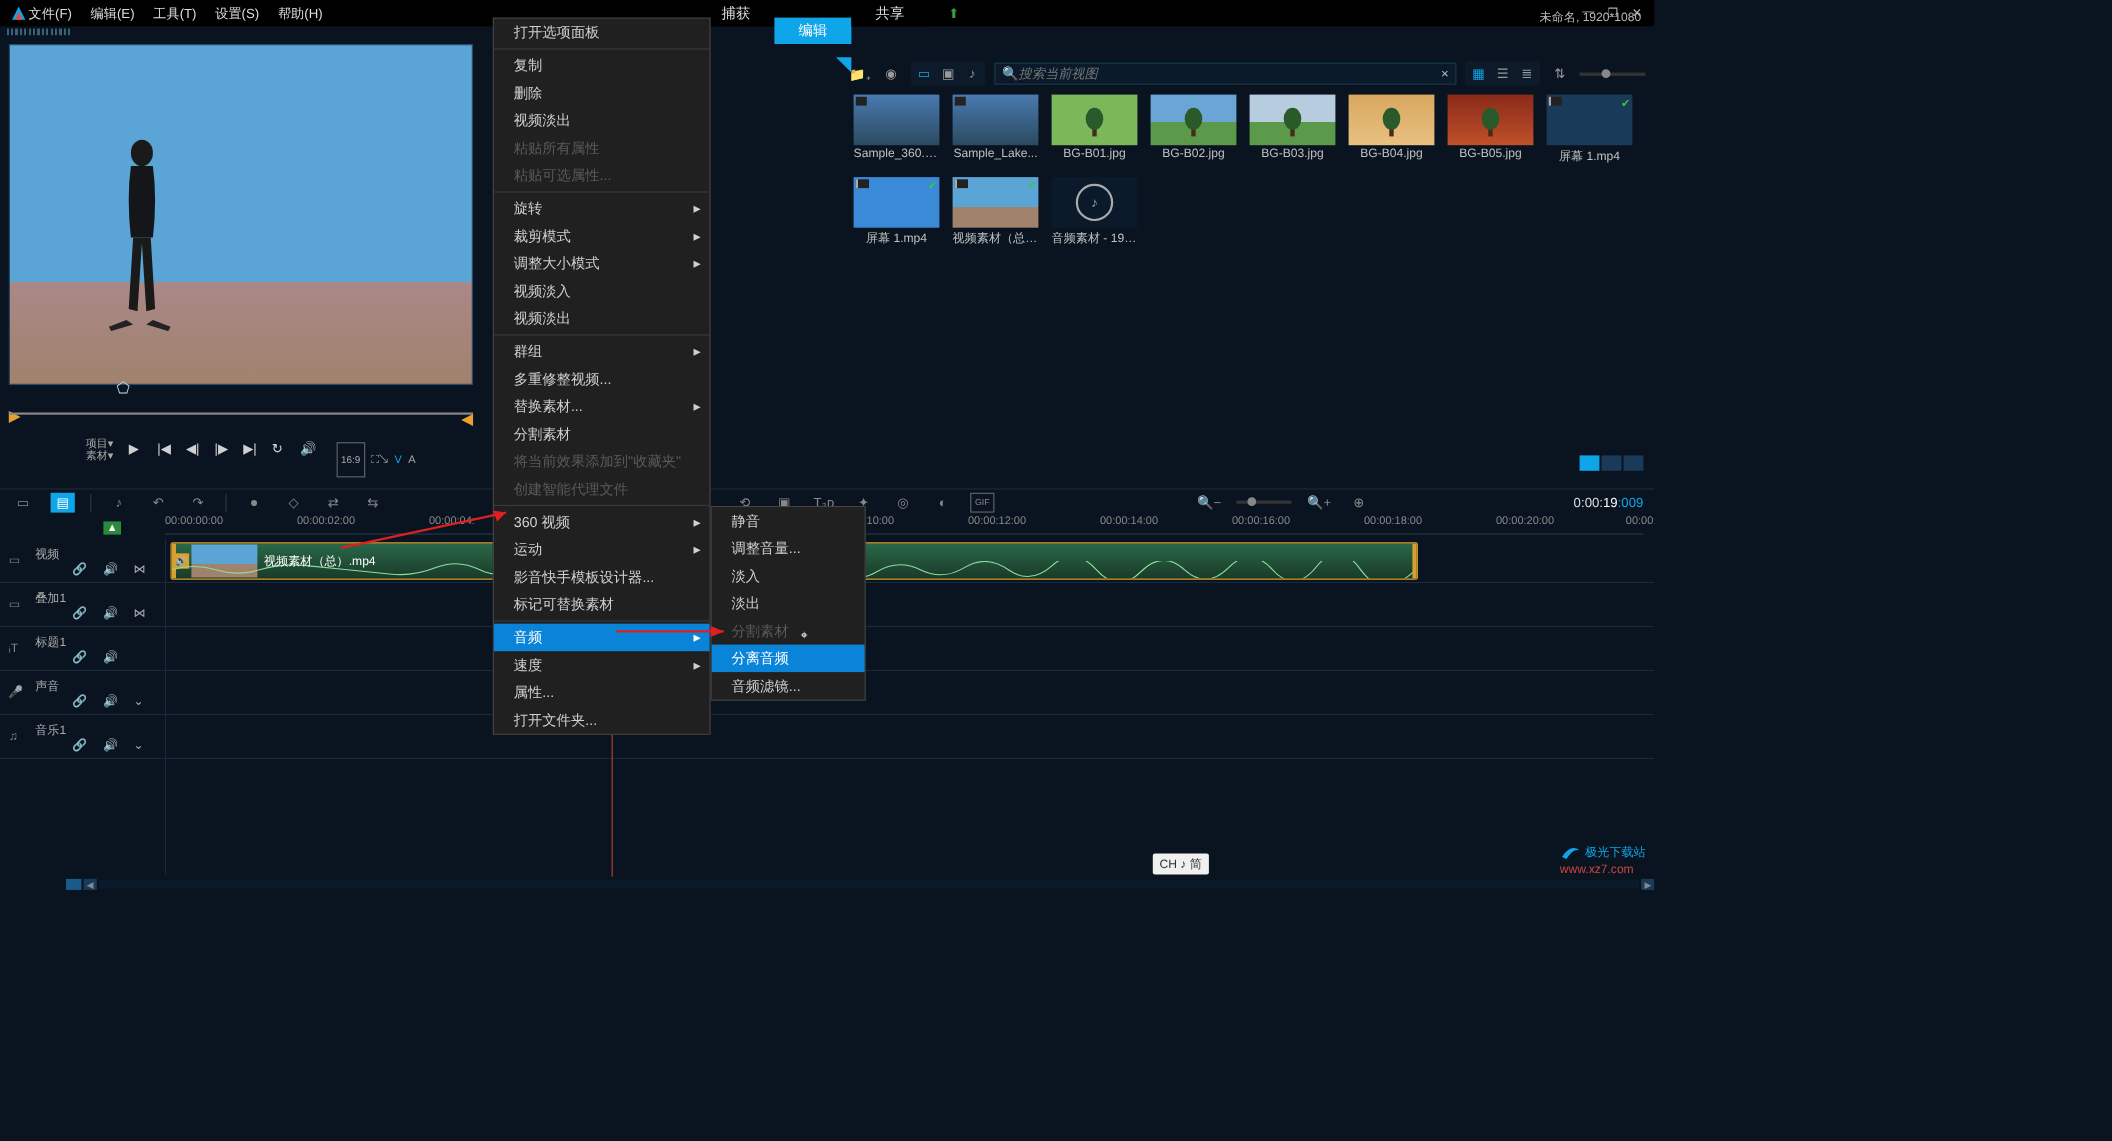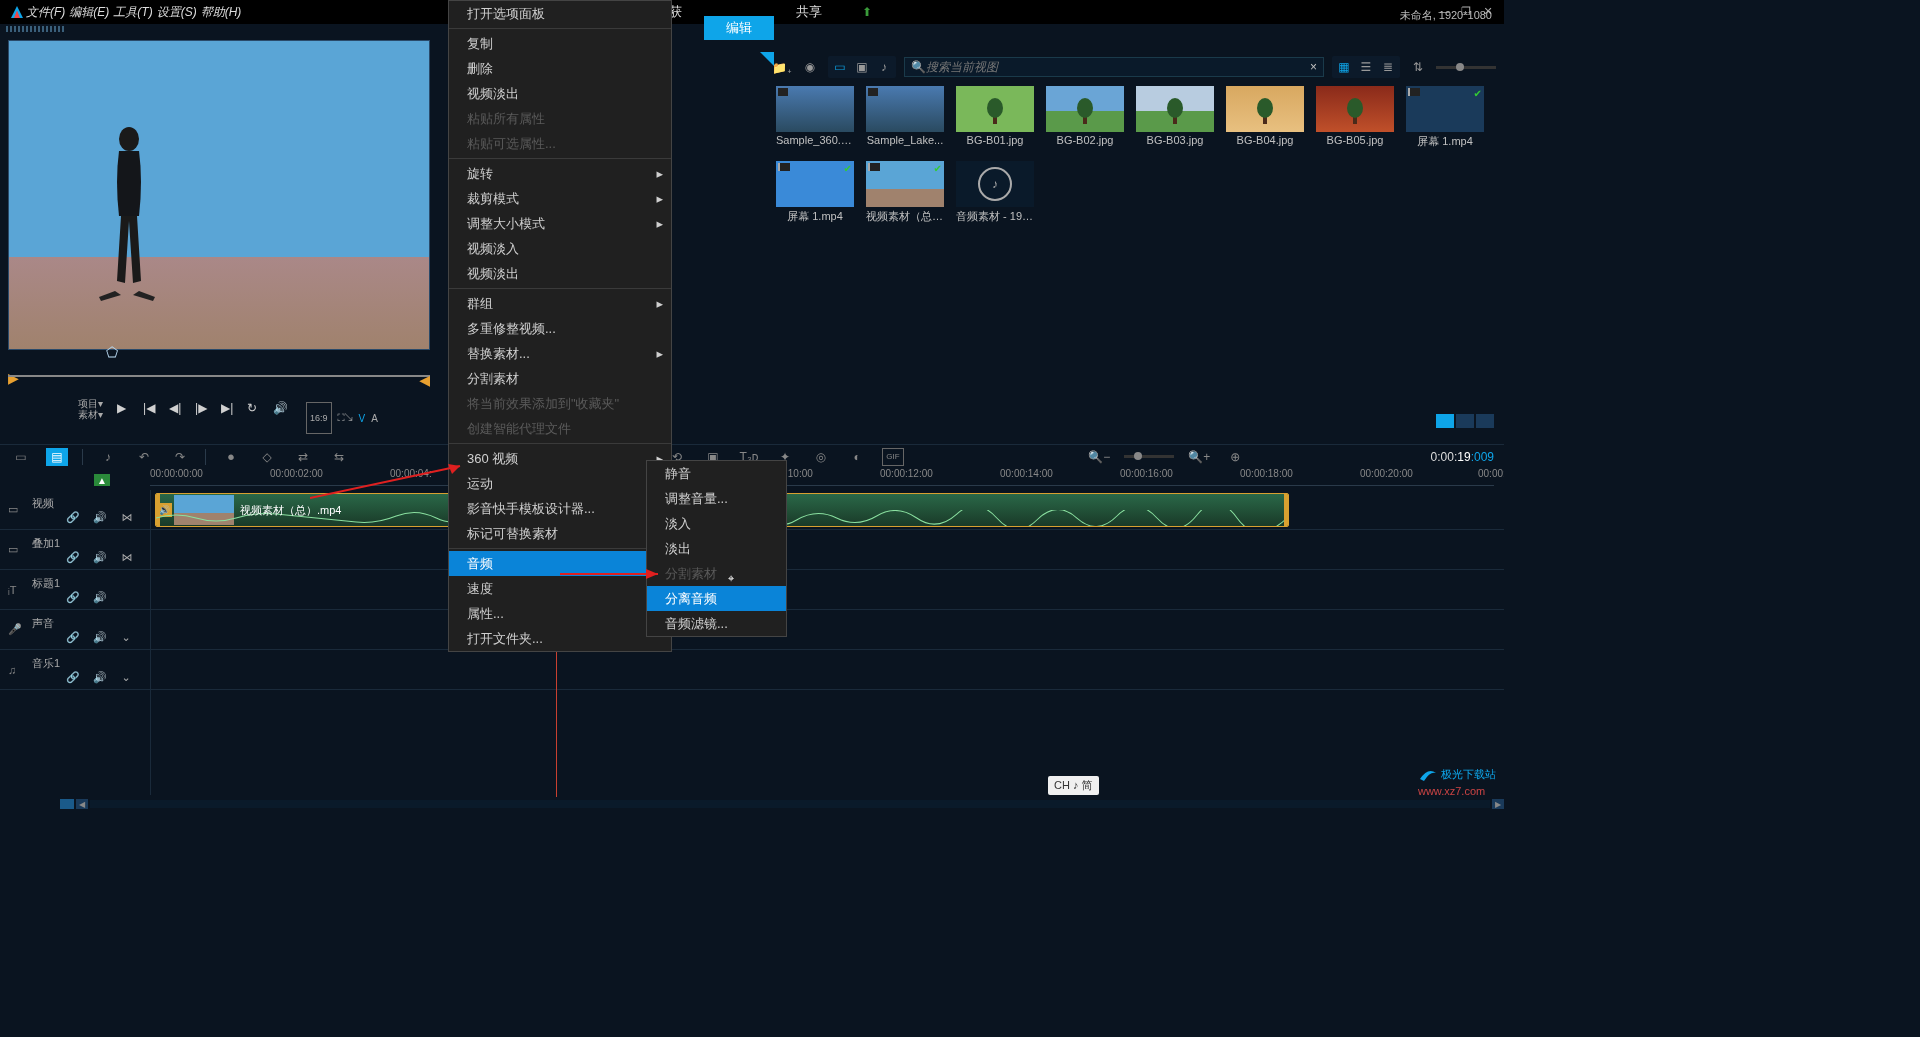--- a/index.html
+++ b/index.html
@@ -1,20 +1,20 @@
 <!DOCTYPE html>
 <html><head>
 <meta charset="utf-8">
 <style>
 * { margin: 0; padding: 0; box-sizing: border-box; font-family: "Microsoft YaHei", sans-serif; }
 body { background: #0a1420; color: #c0c0c0; width: 1504px; height: 811px; overflow: hidden; position: relative; font-size: 12px; }
 
 
 .titlebar { height: 24px; background: #000; display: flex; align-items: center; padding: 0 8px; }
-.menu-bar { display: flex; gap: 4px; font-style: italic; }
+.menu-bar { display: flex; gap: 17px; }
 .menu-item { color: #ddd; cursor: pointer; }
 .win-controls { margin-left: auto; display: flex; gap: 6px; }
 .win-btn { width: 16px; height: 14px; color: #aaa; cursor: pointer; text-align: center; font-size: 11px; }
 
 
 .grip { height: 6px; background: repeating-linear-gradient(90deg,#3a5f7a 0 2px,transparent 2px 4px); margin: 2px 0 2px 6px; width: 60px; }
 
 
 .mode-row { position: absolute; top: 0; left: 634px; height: 24px; display: flex; align-items: center; gap: 0; }
 .mode-tab { padding: 3px 22px; background: #000; color: #ddd; font-size: 13px; font-weight: 500; }
@@ -37,21 +37,21 @@
 .scrub-r { position: absolute; right: 0; color: #e8a030; font-size: 14px; }
 
 .play-ctrl { position: absolute; left: 78px; top: 398px; display: flex; align-items: center; gap: 10px; }
 .pc-lbl { font-size: 10px; color: #aaa; margin-right: 4px; line-height: 11px; }
 .pc-btn { width: 16px; height: 16px; color: #d0d0d0; cursor: pointer; }
 
 .play-ctrl2 { position: absolute; left: 306px; top: 402px; display: flex; align-items: center; gap: 6px; font-size: 10px; color: #aaa; }
 .ar-badge { border: 1px solid #666; padding: 10px 3px; font-size: 9px; }
 
 
-.ctx-menu { position: absolute; left: 448px; top: 0; width: 224px; background: #202020; border: 1px solid #444; z-index: 100; }
+.ctx-menu { position: absolute; left: 448px; top: 16px; width: 198px; background: #202020; border: 1px solid #444; z-index: 100; }
 .ctx-item { padding: 4px 18px; color: #d0d0d0; font-size: 13px; position: relative; cursor: pointer; line-height: 17px; }
 .ctx-item.disabled { color: #5a5a5a; }
 .ctx-item.highlighted { background: #0a84d8; color: #fff; }
 .ctx-item .arrow { position: absolute; right: 8px; }
 .ctx-sep { height: 1px; background: #3a3a3a; margin: 2px 0; }
 
 
 .sub-menu { position: absolute; left: 646px; top: 460px; width: 141px; background: #202020; border: 1px solid #444; z-index: 101; }
 
 

